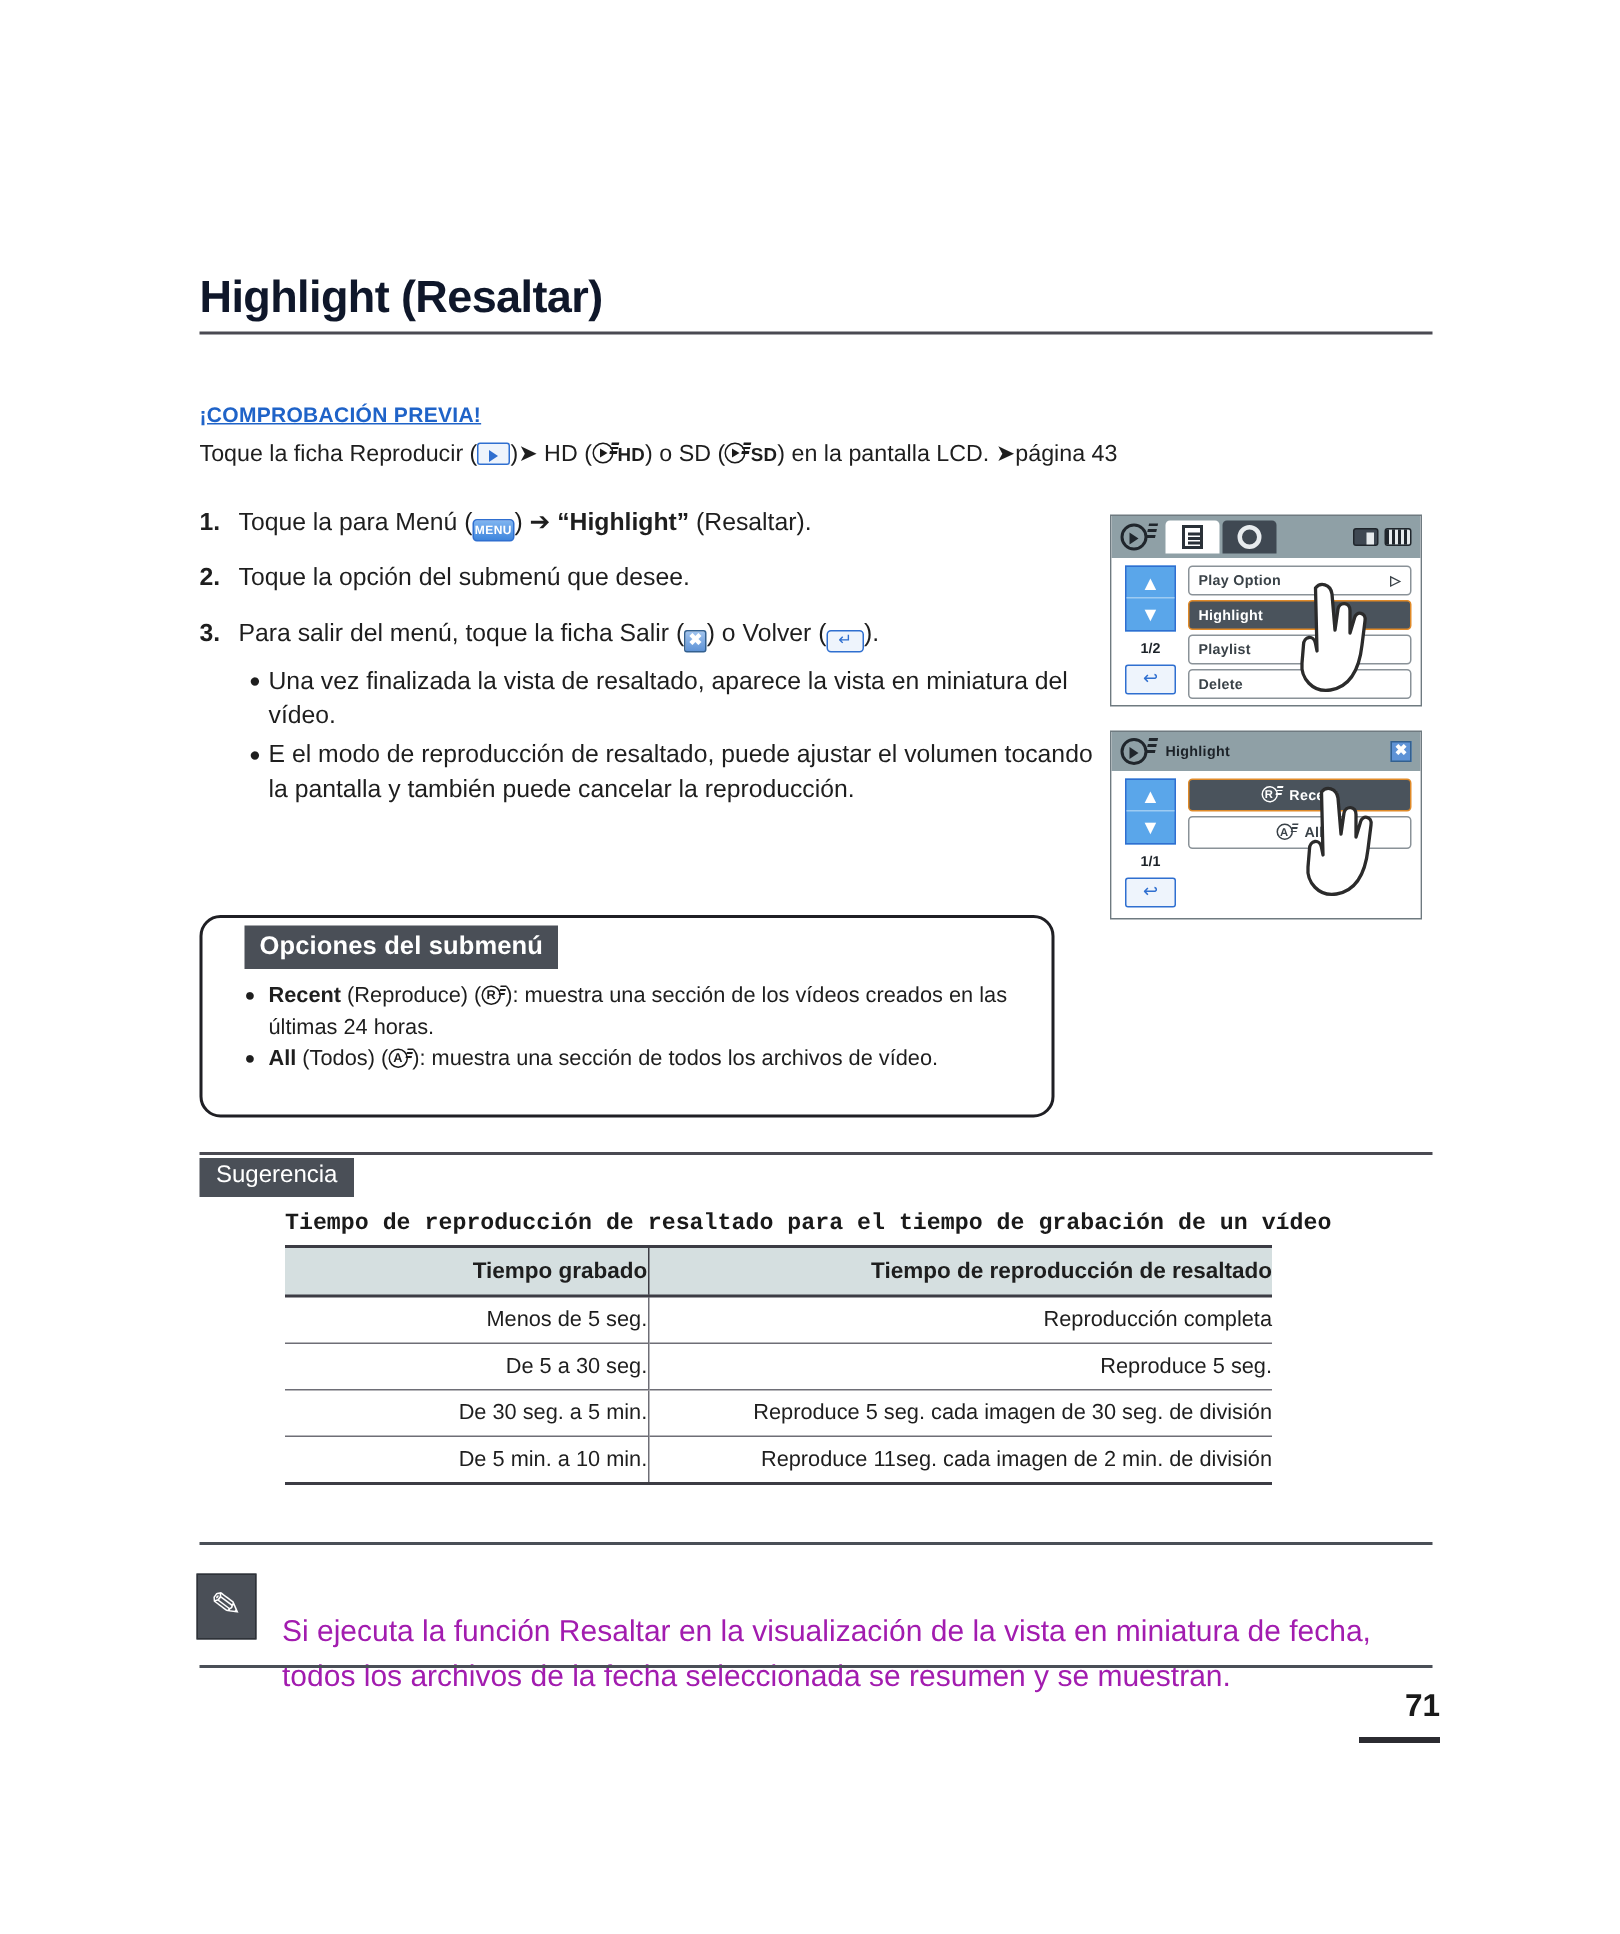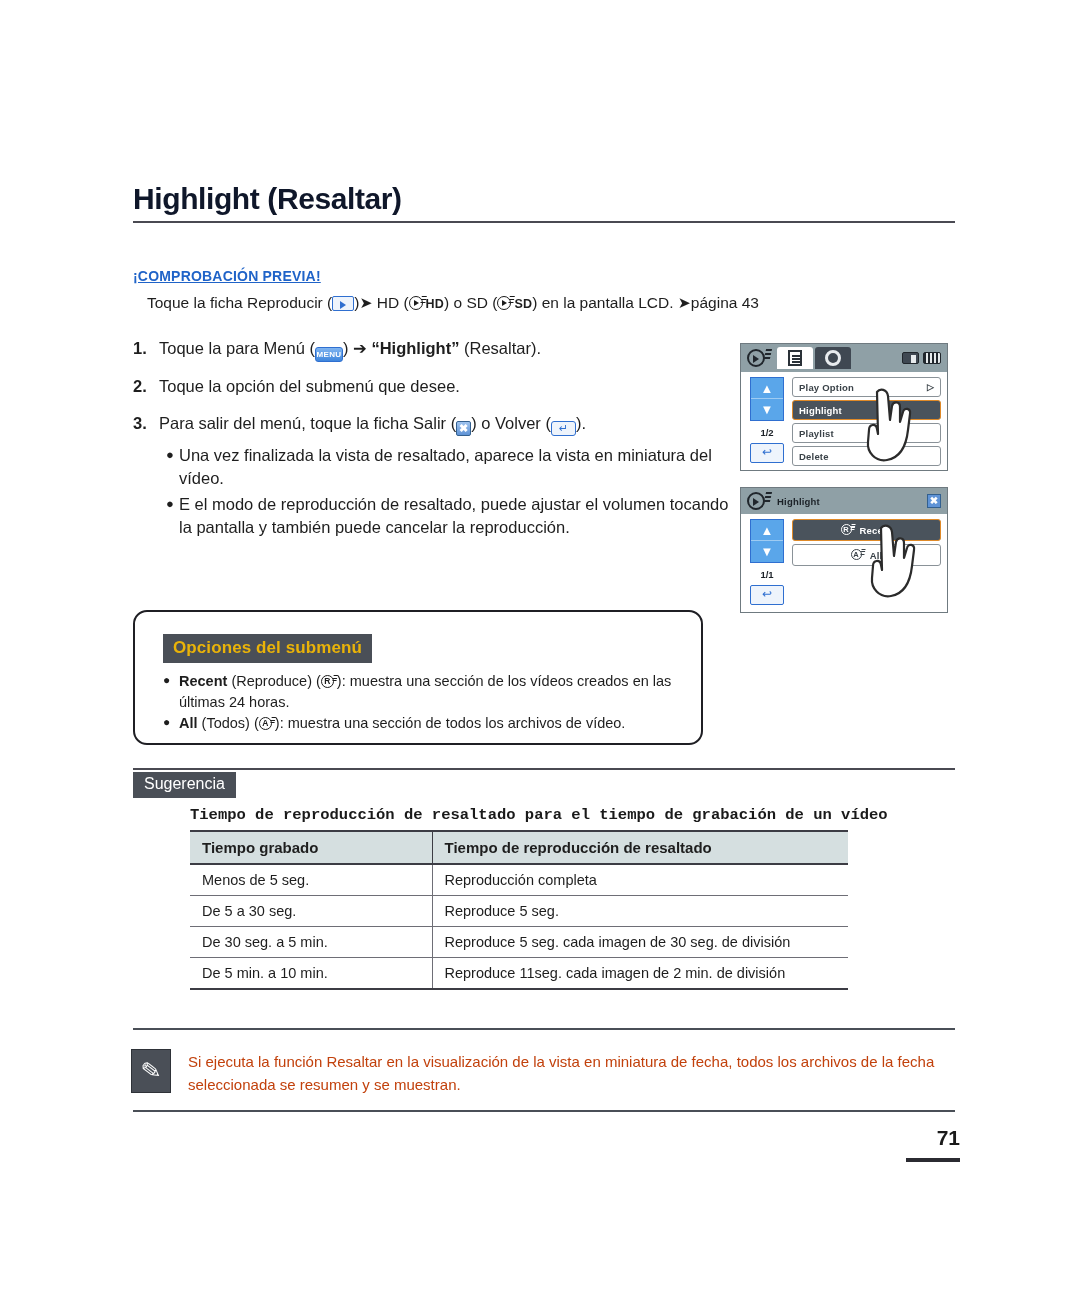--- a/index.html
+++ b/index.html
@@ -28,21 +28,21 @@
   .intro {
     position:absolute; left:133px; top:235px; width:830px;
     font-size:16.5px; line-height:1.45; color:#1e1e1e;
   }
   .precheck {
     position:absolute; left:133px; top:268px;
     font-size:14px; font-weight:700; color:#1f63c8;
     text-decoration:underline; letter-spacing:.2px;
   }
   .precheck-line {
-    position:absolute; left:147px; top:292px; width:830px;
+    position:absolute; left:133px; top:292px; width:830px;
     font-size:15.5px; line-height:1.4; color:#1e1e1e;
   }
 
   
   .steps { position:absolute; left:133px; top:336px; width:600px; }
   .step { display:flex; font-size:16.5px; line-height:1.5; margin-bottom:12px; color:#1e1e1e; }
   .step-num { font-weight:700; width:26px; flex:0 0 26px; }
   .step-txt { flex:1 1 auto; }
   .bullets { margin-top:-4px; padding-left:28px; }
   .bullet { display:flex; font-size:16.5px; line-height:1.42; margin-bottom:2px; color:#1e1e1e; }
@@ -102,23 +102,23 @@
     background:repeating-linear-gradient(#1a1a1a 0 1.2px, transparent 1.2px 2.6px);
     transform:skewX(-12deg);
   }
 
   
   .submenu-box {
     position:absolute; left:133px; top:610px; width:570px; height:135px;
     border:2.5px solid #1f1f24; border-radius:14px; background:#fff;
   }
   .submenu-head {
-    display:inline-block; background:#4a4f57; color:#eab308;
+    display:inline-block; background:#4a4f57; color:#ffffff;
     font-size:17px; font-weight:700; padding:4px 10px 5px 10px;
-    margin:22px 0 0 28px; letter-spacing:.1px;
+    margin:5px 0 0 28px; letter-spacing:.1px;
   }
   .submenu-list { margin:8px 0 0 28px; width:520px; }
   .sm-item { display:flex; font-size:14.5px; line-height:1.42; color:#1e1e1e; margin-bottom:1px; }
   .sm-dot { width:16px; flex:0 0 16px; font-size:12px; line-height:1.6; }
   .sm-txt { flex:1 1 auto; }
   .sm-txt b { font-weight:700; }
 
   
   .sug-rule { position:absolute; left:133px; top:768px; width:822px; border-top:2px solid #4a4a52; }
   .sug-tag {
@@ -127,42 +127,42 @@
     padding:3px 11px 5px 11px;
   }
   .sug-sub {
     position:absolute; left:190px; top:806px; width:700px;
     font-size:15.5px; font-weight:700; color:#1a1a1a;font-family:Liberation Mono, monospace;
   }
 
   
   .tbl { position:absolute; left:190px; top:830px; width:658px; border-collapse:collapse; }
   .tbl th, .tbl td {
-    text-align:left; font-size:14.5px; color:#1e1e1e;
+    text-align:right; font-size:14.5px; color:#1e1e1e;
     padding:7px 0 7px 12px; vertical-align:middle;
   }
   .tbl thead th { background:#d5dfe0; font-weight:700; font-size:15px; }
   .tbl thead tr { border-top:2.5px solid #3c3c44; border-bottom:2.5px solid #3c3c44; }
   .tbl tbody tr { border-bottom:1px solid #6e6e76; }
   .tbl tbody tr:last-child { border-bottom:2.5px solid #3c3c44; }
   .tbl .c1 { width:242px; border-right:1px solid #6e6e76; }
   .tbl thead .c1 { border-right:1px solid #3c3c44; }
 
   
   .note-rule-top { position:absolute; left:133px; top:1028px; width:822px; border-top:2.5px solid #4a4f57; }
   .note-rule-bot { position:absolute; left:133px; top:1110px; width:822px; border-top:2.5px solid #4a4f57; }
   .note-icon {
     position:absolute; left:131px; top:1049px; width:40px; height:44px;
     background:#4a4f57; border:1px solid #2e3238;
     display:flex; align-items:center; justify-content:center;
   }
   .note-icon .pencil { color:#ffffff; font-size:24px; line-height:1; transform:rotate(-8deg); }
   .note-text {
-    position:absolute; left:188px; top:1051px; width:760px;
-    font-size:15px; line-height:1.5; color:#c2410c;
+    position:absolute; left:188px; top:1073px; width:760px;
+    font-size:20px; line-height:1.5; color:#a21caf;
   }
 
   
   .pageno {
     position:absolute; left:880px; top:1126px; width:80px; text-align:right;
     font-size:21px; font-weight:700; color:#1a1a1a;
   }
   .pageno-rule { position:absolute; left:906px; top:1158px; width:54px; border-top:4px solid #2b2b31; }
 
   

